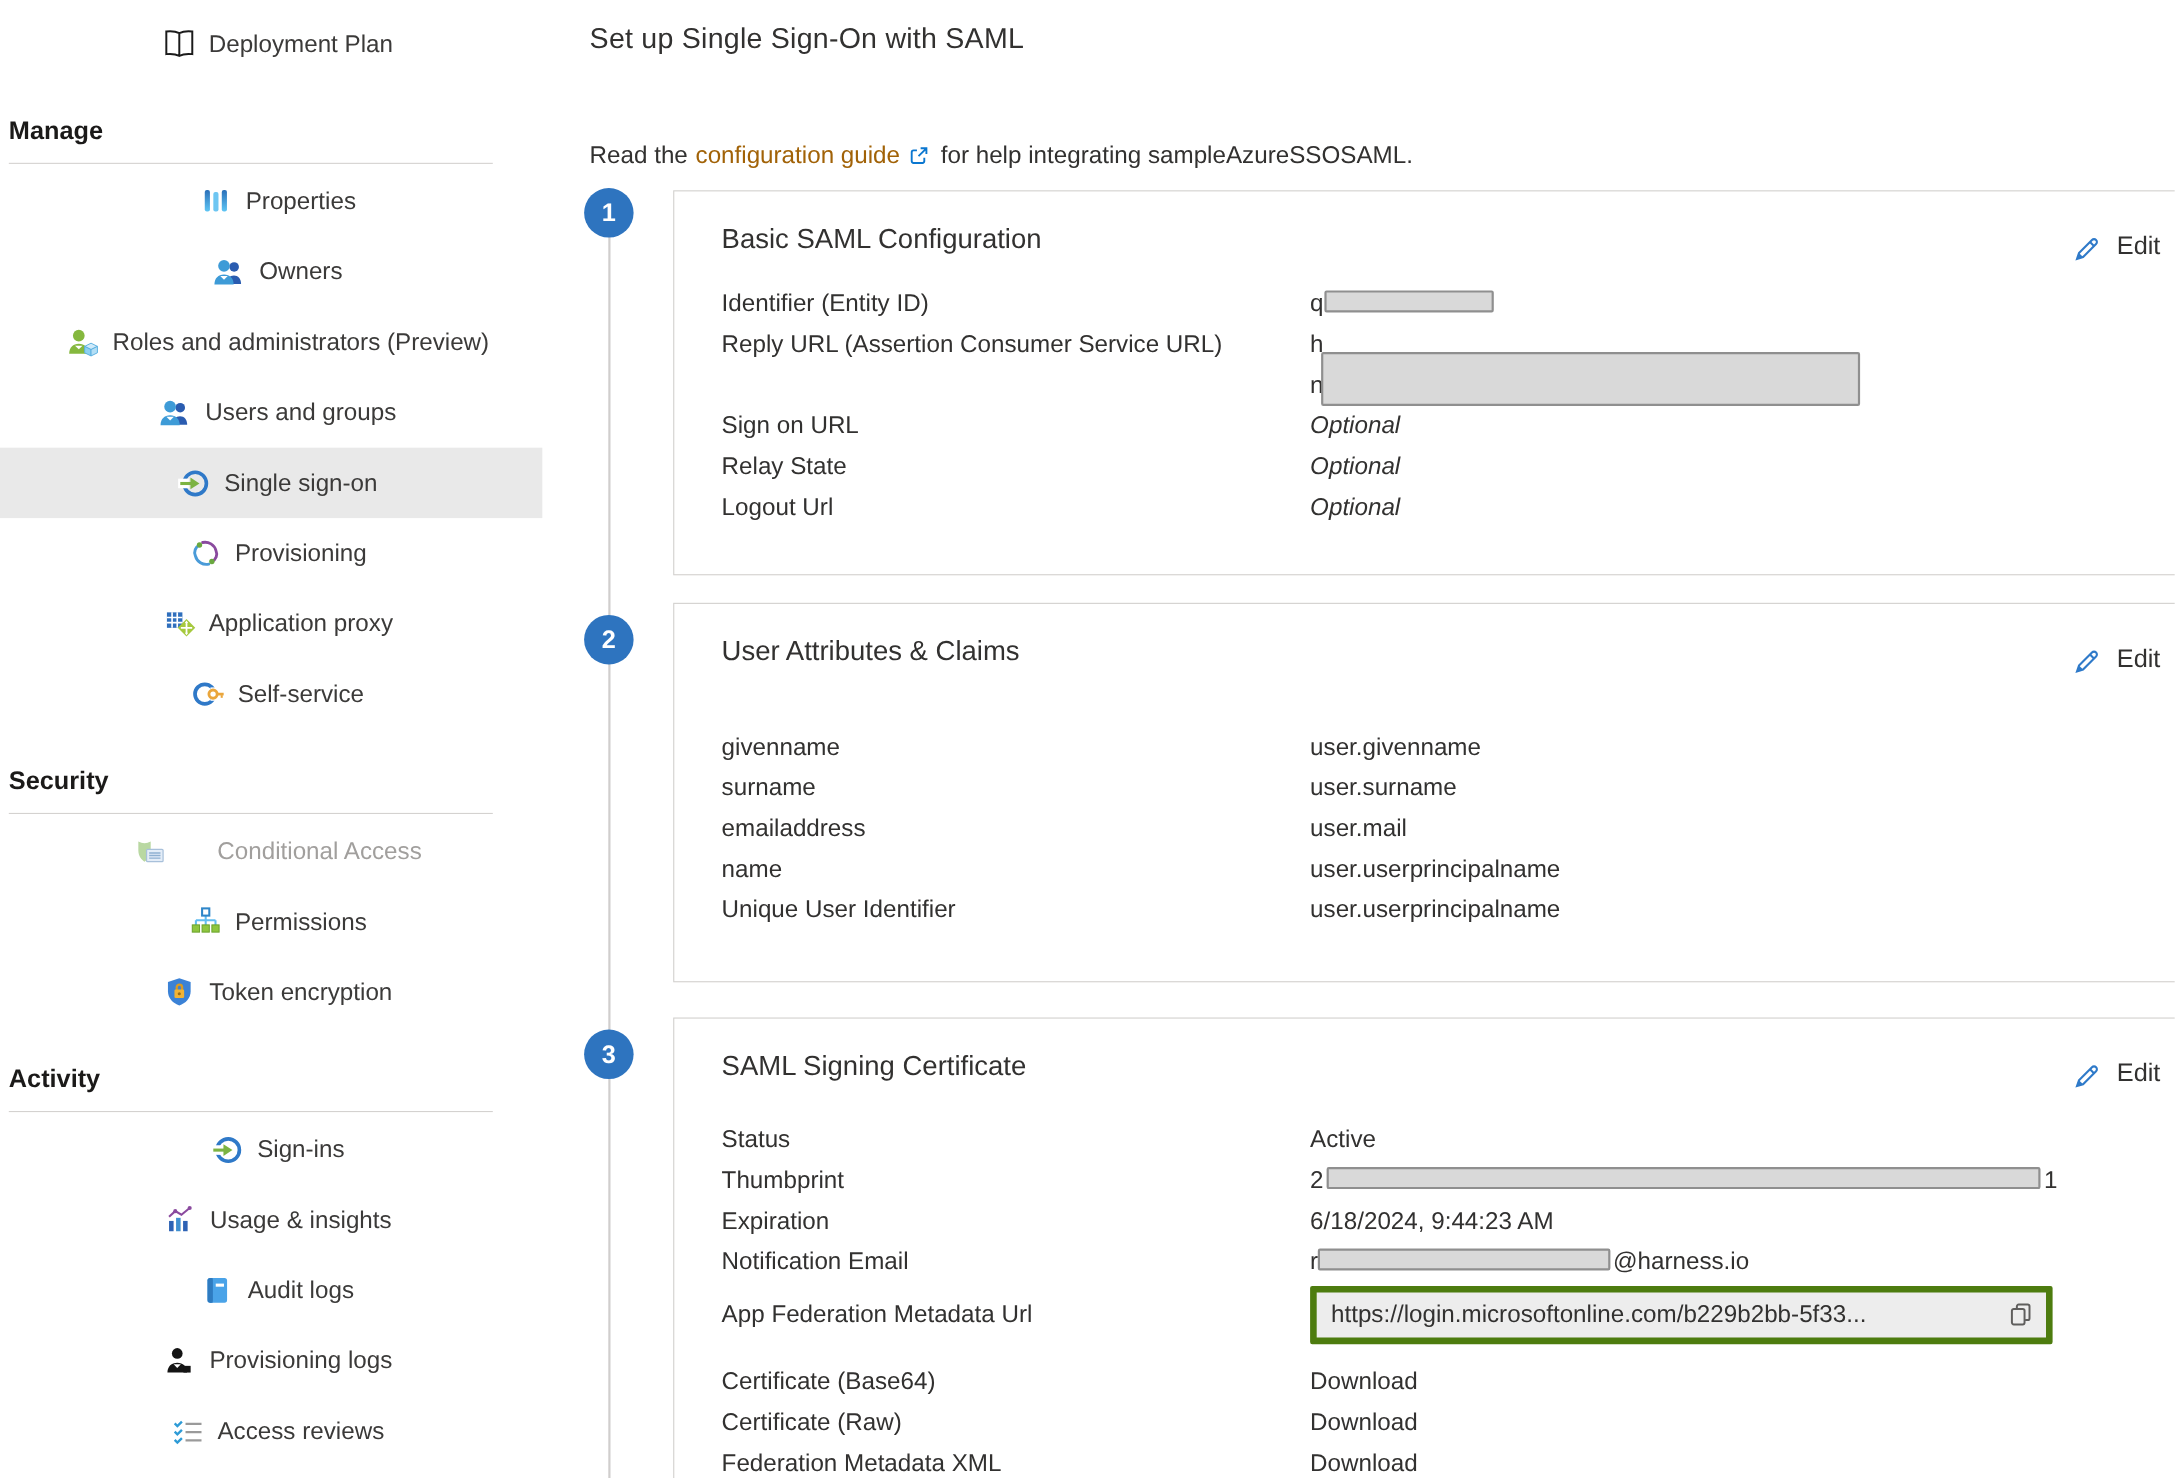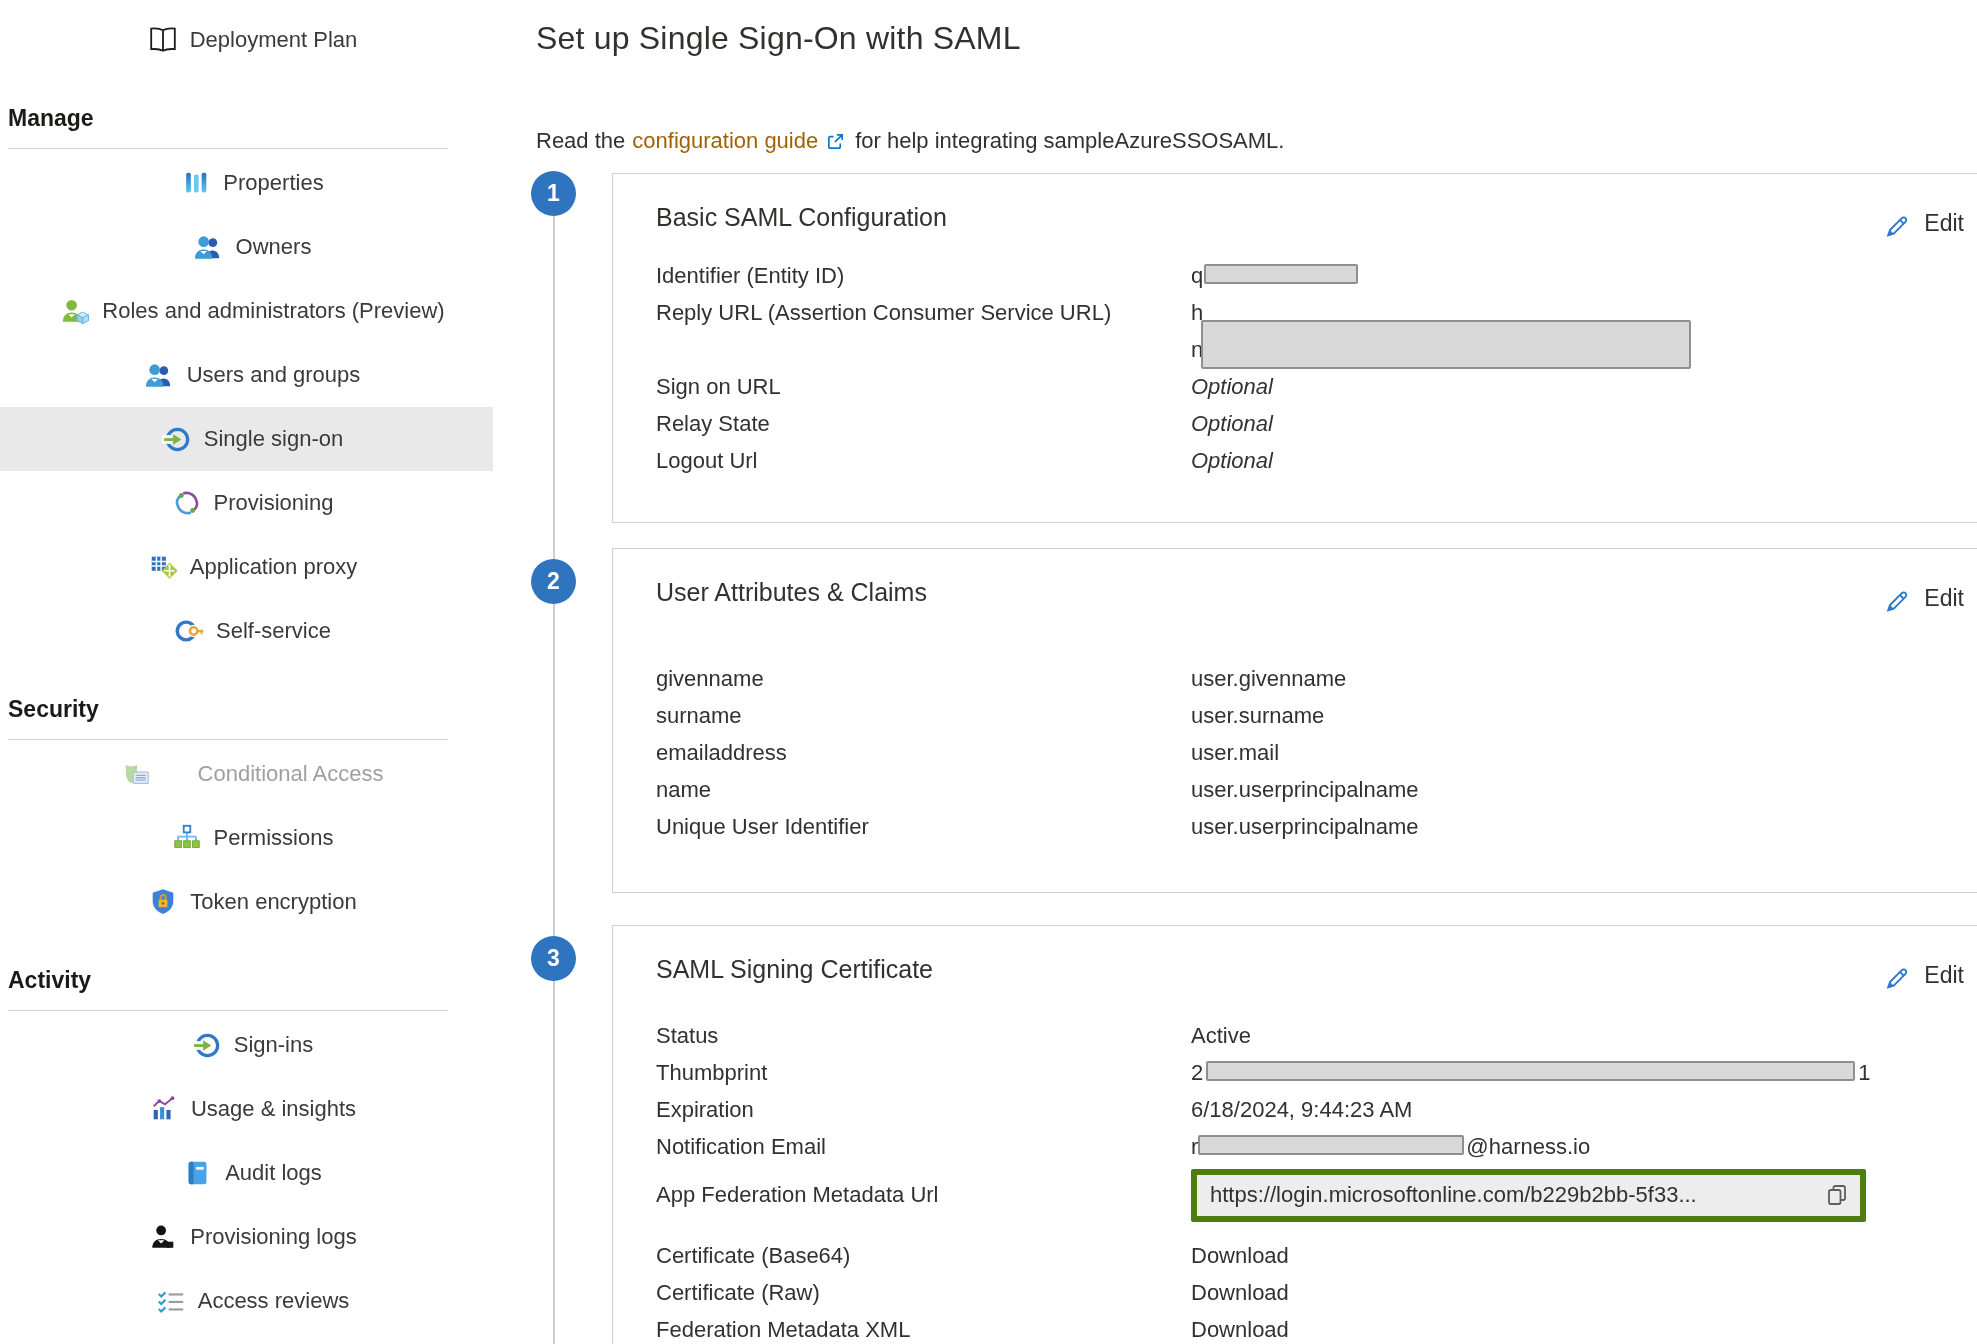--- a/index.html
+++ b/index.html
@@ -16,21 +16,21 @@
     font-size:22px;color:#3b3a39;cursor:pointer;justify-content:center;}
   .side-item .ic{width:34px;height:34px;flex:none;display:flex;align-items:center;justify-content:center;}
   .side-item.selected{background:#e9e9e9;}
   .side-item.disabled{color:#a19f9d;cursor:default;gap:44px;}
   .side-item.first{margin-top:8px;}
   .side-header{margin-top:24px;height:44px;display:flex;align-items:center;padding-left:8px;
     font-size:23px;font-weight:700;color:#1b1a19;}
   .side-divider{height:1px;background:#d4d2d0;width:440px;margin:8px 0 2px 8px;}
   
   .main{position:absolute;left:536px;top:0;width:1441px;height:100%;}
-  .page-title{position:absolute;left:0;top:20px;margin:0;font-size:32px;font-weight:300;color:#323130;letter-spacing:.2px;}
+  .page-title{position:absolute;left:0;top:20px;margin:0;font-size:26px;font-weight:300;color:#323130;letter-spacing:.2px;}
   .intro{position:absolute;left:0;top:88px;font-size:22px;color:#323130;display:flex;align-items:center;gap:7px;margin-top:40px;}
   .intro a{color:#a16207;text-decoration:none;cursor:pointer;}
   .ext-ic{width:21px;height:21px;margin-right:2px;}
   .steps-line{position:absolute;left:17px;top:174px;bottom:0;width:2px;background:#d0cecd;}
   .step-circle{position:absolute;left:-5px;width:45px;height:45px;border-radius:50%;
     background:#2e74bf;color:#fff;font-size:23px;font-weight:700;
     display:flex;align-items:center;justify-content:center;z-index:2;}
   .panel{position:absolute;left:76px;width:1372px;background:#fff;border:1px solid #d2d0ce;box-sizing:border-box;}
   .panel-inner{position:relative;padding:28px 0 0 43px;}
   .panel-title{font-size:25px;color:#323130;line-height:30px;}

